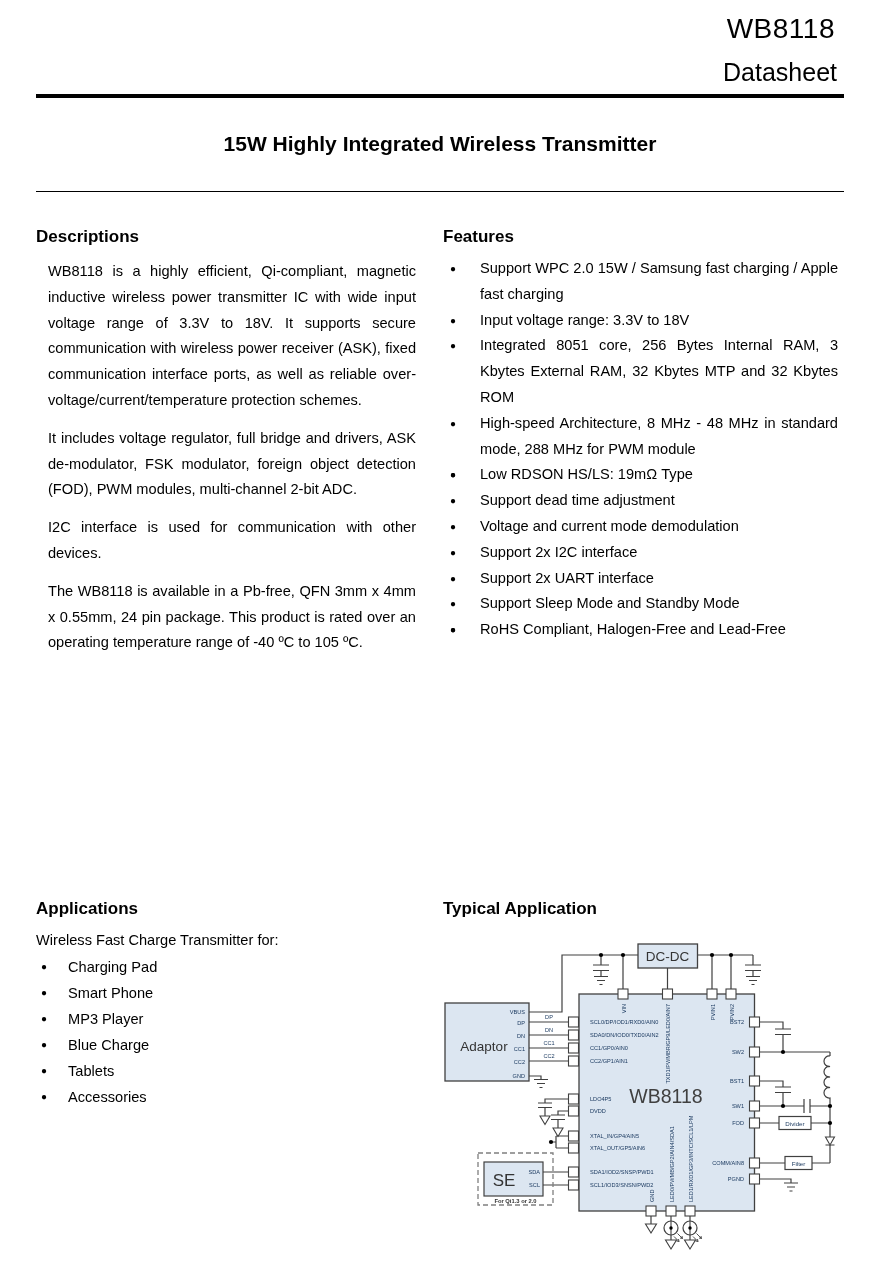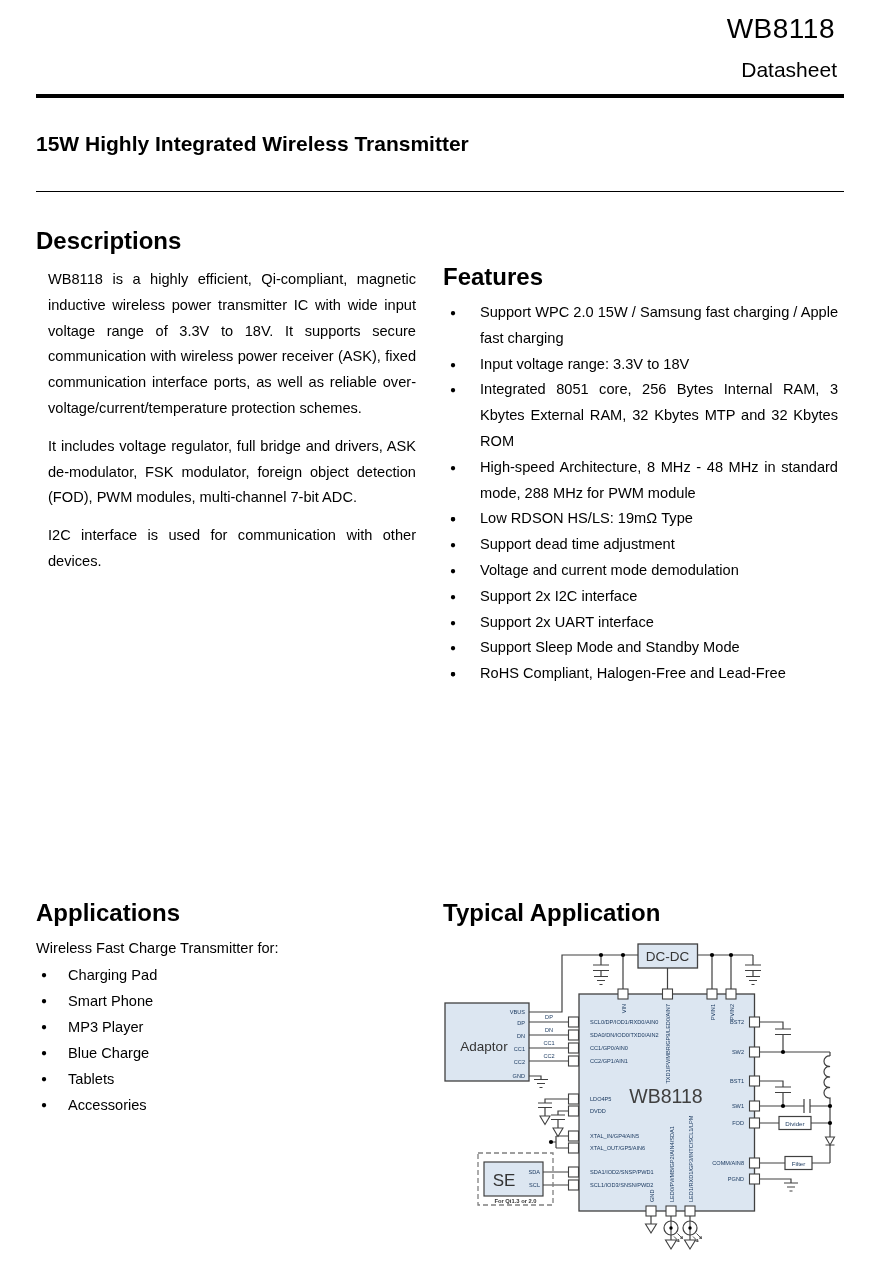--- a/index.html
+++ b/index.html
@@ -2,29 +2,29 @@
 <html><head>
 <meta charset="utf-8">
 <style>
   html,body{margin:0;padding:0;}
   body{
     width:881px;height:1279px;position:relative;background:#ffffff;
     font-family:"Liberation Sans",sans-serif;color:#000;overflow:hidden;
   }
   .abs{position:absolute;}
   .hdr-product{right:46px;top:13px;font-size:28px;letter-spacing:.5px;}
-  .hdr-doctype{right:44px;top:58px;font-size:21px;}
+  .hdr-doctype{right:44px;top:58px;font-size:25px;}
   .rule-thick{left:36px;top:94px;width:808px;height:4px;background:#000;}
-  .page-title{left:36px;top:132px;width:808px;font-size:21px;font-weight:bold;}
+  .page-title{left:36px;top:132px;width:808px;text-align:center;font-size:21px;font-weight:bold;}
   .rule-thin{left:36px;top:191px;width:808px;height:1px;background:#000;}
-  .sec-heading{font-size:24px;font-weight:bold;margin:0 0 9px 0;}
+  .sec-heading{font-size:17px;font-weight:bold;margin:0 0 9px 0;}
   .body-text{font-size:14.6px;line-height:25.8px;}
   #descriptions{left:36px;top:227px;width:392px;}
   #descriptions p{margin:12px;text-align:justify;}
-  #features{left:443px;top:227px;width:395px;margin-top:36px;}
+  #features{left:443px;top:227px;width:395px;}
   .feat-item{position:relative;padding-left:37px;text-align:justify;}
   .feat-item .bullet{position:absolute;left:7px;top:0;font-size:10px;line-height:25.8px;}
   #applications{left:36px;top:899px;width:392px;}
   #applications .intro{margin:4px 0 0 0;}
   .app-item{position:relative;padding-left:32px;line-height:26px;}
   .app-item .bullet{position:absolute;left:5px;top:0;font-size:10px;line-height:26px;}
   #typical-heading{left:443px;top:899px;width:300px;}
   svg.circuit{position:absolute;left:440px;top:928px;width:441px;height:351px;}
   svg text{font-family:"Liberation Sans",sans-serif;}
   .pinlbl{font-size:5.6px;fill:#17365d;}
@@ -38,22 +38,23 @@
 <div class="abs hdr-product">WB8118</div>
 <div class="abs hdr-doctype">Datasheet</div>
 <div class="abs rule-thick"></div>
 <div class="abs page-title">15W Highly Integrated Wireless Transmitter</div>
 <div class="abs rule-thin"></div>
 
 <div class="abs" id="descriptions">
   <h2 class="sec-heading">Descriptions</h2>
   <div class="body-text">
     <p>WB8118 is a highly efficient, Qi-compliant, magnetic inductive wireless power transmitter IC with wide input voltage range of 3.3V to 18V. It supports secure communication with wireless power receiver (ASK), fixed communication interface ports, as well as reliable over-voltage/current/temperature protection schemes.</p>
-    <p>It includes voltage regulator, full bridge and drivers, ASK de-modulator, FSK modulator, foreign object detection (FOD), PWM modules, multi-channel 7-bit ADC.</p>
+    <p>It includes voltage regulator, full bridge and drivers, ASK de-modulator, FSK modulator, foreign object detection (FOD), PWM modules, multi-channel 2-bit ADC.</p>
     <p>I2C interface is used for communication with other devices.</p>
+    <p>The WB8118 is available in a Pb-free, QFN 3mm x 4mm x 0.55mm, 24 pin package. This product is rated over an operating temperature range of -40 ºC to 105 ºC.</p>
   </div>
 </div>
 
 <div class="abs" id="features">
   <h2 class="sec-heading">Features</h2>
   <div class="body-text">
     <div class="feat-item"><span class="bullet">●</span><span>Support WPC 2.0 15W / Samsung fast charging / Apple fast charging</span></div>
     <div class="feat-item"><span class="bullet">●</span><span>Input voltage range: 3.3V to 18V</span></div>
     <div class="feat-item"><span class="bullet">●</span><span>Integrated 8051 core, 256 Bytes Internal RAM, 3 Kbytes External RAM, 32 Kbytes MTP and 32 Kbytes ROM</span></div>
     <div class="feat-item"><span class="bullet">●</span><span>High-speed Architecture, 8 MHz - 48 MHz in standard mode, 288 MHz for PWM module</span></div>

